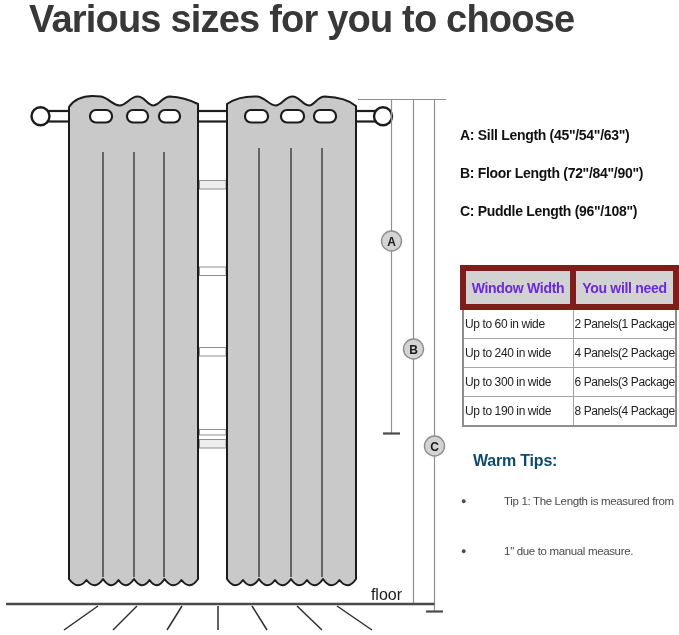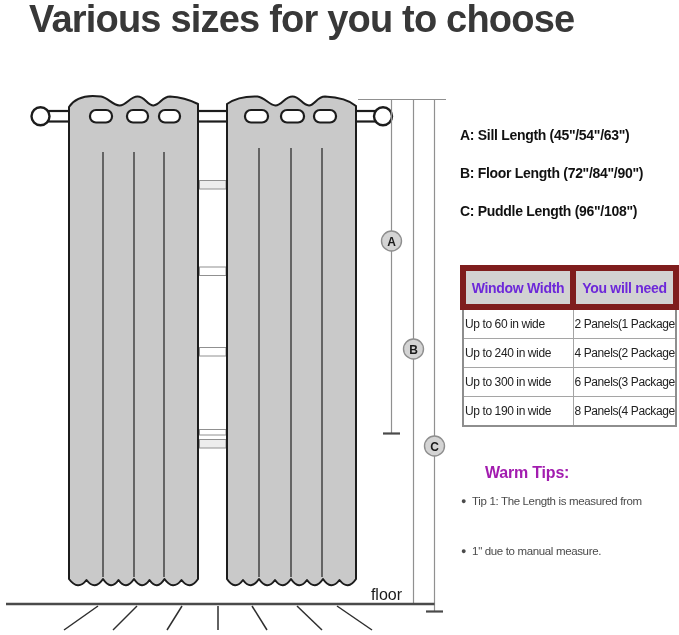--- a/index.html
+++ b/index.html
@@ -55,30 +55,30 @@
     text-align:center;letter-spacing:-0.3px;
   }
   .size-table td{
     border:1px solid #a5a5a5;background:#fff;font-size:12px;color:#222;
     height:26px;letter-spacing:-0.4px;white-space:nowrap;
     overflow:hidden;
   }
   .col-1{width:110px;}
   .col-2{width:103px;}
   .warm-tips-heading{
-    position:absolute;left:473px;top:452px;margin:12px;
-    font-size:16px;font-weight:bold;color:#a21caf;letter-spacing:-0.2px;
+    position:absolute;left:473px;top:452px;margin:0;
+    font-size:16px;font-weight:bold;color:#0c4a6e;letter-spacing:-0.2px;
   }
   .tip{
     position:absolute;left:461px;display:flex;gap:6px;
     font-size:11.5px;letter-spacing:-0.35px;color:var(--tip-text);
     line-height:18px;
   }
   .tip .bullet{font-size:9px;line-height:18px;color:var(--tip-text);}
-  .tip .tip-line{white-space:pre-wrap;}
+  .tip .tip-line{white-space:pre-wrap;margin-left:32px;}
   .tip1{top:492px;}
   .tip2{top:542px;}
 </style>
 </head>
 <body>
 
 <h1 class="page-title">Various sizes for you to choose</h1>
 
 <svg class="illustration" width="450" height="635" viewBox="0 0 450 635" xmlns="http://www.w3.org/2000/svg">
 

